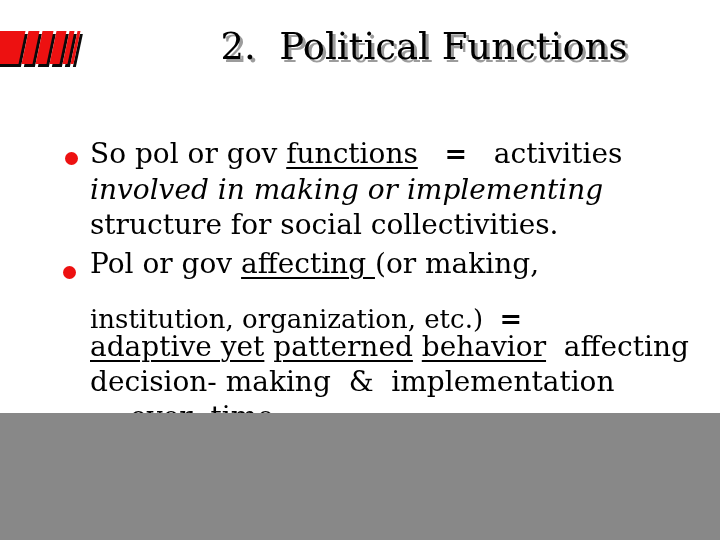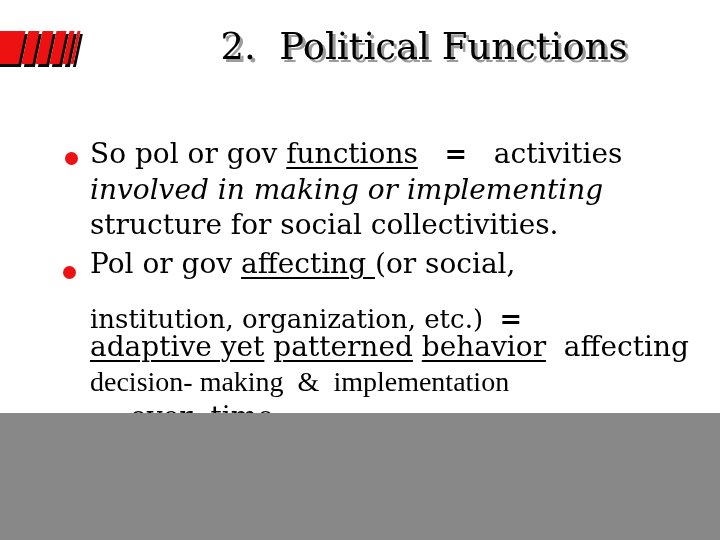--- a/index.html
+++ b/index.html
@@ -34,21 +34,21 @@
   #dot-1 { left:65px; top:152px; }
   #dot-2 { left:63px; top:266px; }
 
   .line {
     position:absolute; left:90px; white-space:pre;
     font-size:28px; line-height:1; color:#000;
   }
   #b1l1 { top:140px; } #b1l2 { top:176px;font-style:italic; } #b1l3 { top:211px; }
   #b2l1 { top:250px; }
   #b2l2 { top:305px; font-size:26px; }
-  #b2l3 { top:333px; } #b2l4 { top:368px;font-family:Liberation Serif, serif; } #b2l5 { top:403px;margin-left:40px; }
+  #b2l3 { top:333px; } #b2l4 { top:368px; } #b2l5 { top:403px;margin-left:40px; }
 
   .u-term {
     text-decoration:underline;
     text-decoration-thickness:2px;
     text-underline-offset:4px;
   }
   .eq {
     font-family:"DejaVu Sans", sans-serif;
     font-weight:bold; font-size:27px;
   }
@@ -78,21 +78,21 @@
   </div>
 
   <div id="title-line-1" class="title-line">2.  Political Functions</div>
 
   <div id="dot-1" class="bullet-dot"></div>
   <div id="b1l1" class="line"><span>So pol or gov </span><span class="u-term">functions</span><span>   </span><span class="eq">=</span><span>   activities</span></div>
   <div id="b1l2" class="line">involved in making or implementing</div>
   <div id="b1l3" class="line">structure for social collectivities.</div>
 
   <div id="dot-2" class="bullet-dot"></div>
-  <div id="b2l1" class="line"><span>Pol or gov </span><span class="u-term">affecting </span><span>(or social,</span></div>
+  <div id="b2l1" class="line"><span>Pol or gov </span><span class="u-term">affecting </span><span>(or making,</span></div>
   <div id="b2l2" class="line"><span>institution, organization, etc.)  </span><span class="eq">=</span></div>
   <div id="b2l3" class="line"><span class="u-term">adaptive yet</span><span> </span><span class="u-term">patterned</span><span> </span><span class="u-term">behavior</span><span>  affecting</span></div>
   <div id="b2l4" class="line">decision- making  &amp;  implementation</div>
   <div id="b2l5" class="line">over  time</div>
 
   <div id="stripe-1" class="stripe"></div>
   <div id="stripe-2" class="stripe"></div>
   <div id="stripe-3" class="stripe"></div>
 
 </div>

